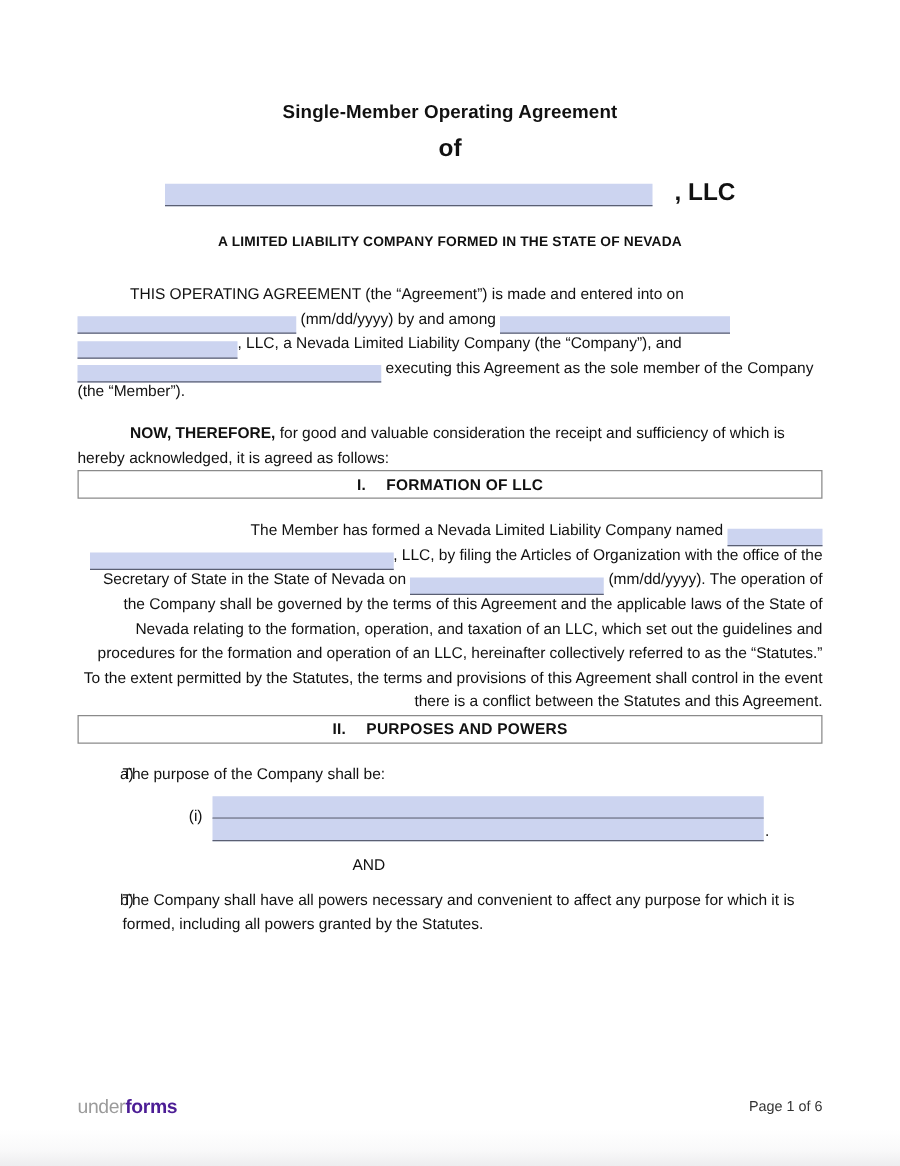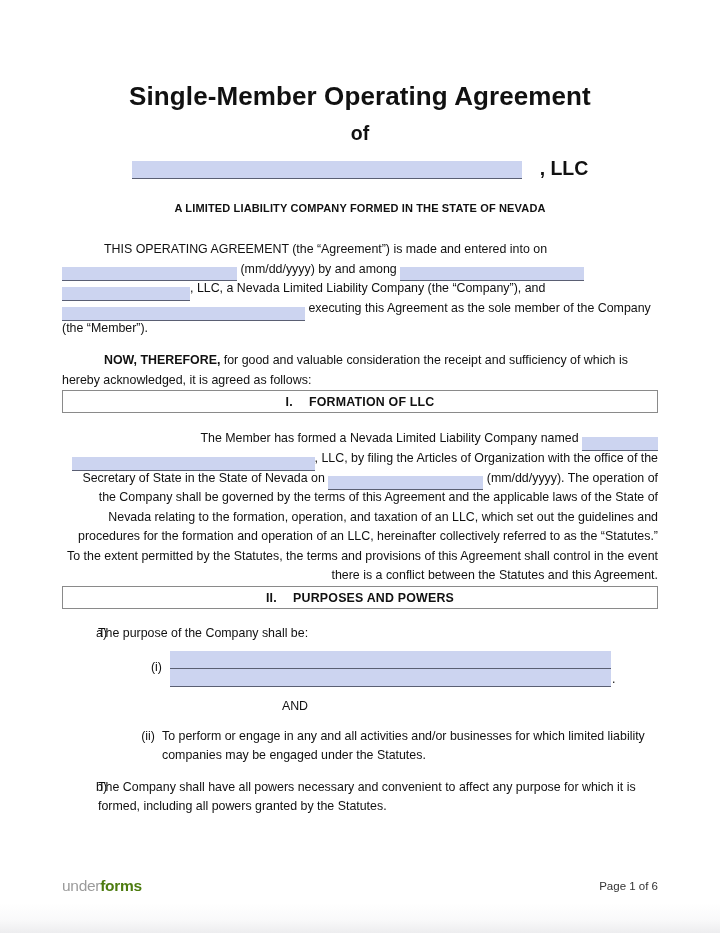--- a/index.html
+++ b/index.html
@@ -33,21 +33,21 @@
   .content {
     position: absolute;
     left: 62px;
     top: 0;
     width: 596px;
   }
 
   
   .doc-title {
     text-align: center;
-    font-size: 26px;
+    font-size: 15px;
     font-weight: bold;
     letter-spacing: 0.1px;
     margin: 0;
     padding-top: 80px;
     line-height: 1.28;
   }
   .doc-title-of {
     text-align: center;
     font-size: 19.5px;
     font-weight: bold;
@@ -222,21 +222,21 @@
     align-items: center;
     justify-content: space-between;
   }
   .logo {
     font-size: 15.5px;
     font-weight: bold;
     letter-spacing: -0.3px;
     line-height: 1;
   }
   .logo-free { color: #9b9b9b; font-weight: normal; }
-  .logo-forms { color: #4d7c0f; font-weight: bold; }
+  .logo-forms { color: #4c1d95; font-weight: bold; }
   .page-number {
     font-size: 11.5px;
     color: #333333;
   }
 </style>
 </head>
 <body>
 
 <div class="page">
 
@@ -277,24 +277,20 @@
         <span class="blank-line"></span>
         <div class="blank-row">
           <span class="blank-line"></span>
           <span class="blank-period">.</span>
         </div>
       </div>
     </div>
 
     <div class="and-row">AND</div>
 
-    <div class="list-ii">
-      <span class="marker-roman-ii">(ii)</span>
-      <span class="list-text">To perform or engage in any and all activities and/or businesses for which limited liability companies may be engaged under the Statutes.</span>
-    </div>
 
     <div class="list-b">
       <span class="marker-alpha">b)</span>
       <span class="list-text">The Company shall have all powers necessary and convenient to affect any purpose for which it is formed, including all powers granted by the Statutes.</span>
     </div>
 
   </div>
 
   <div class="footer">
     <div class="logo"><span class="logo-free">under</span><span class="logo-forms">forms</span></div>

